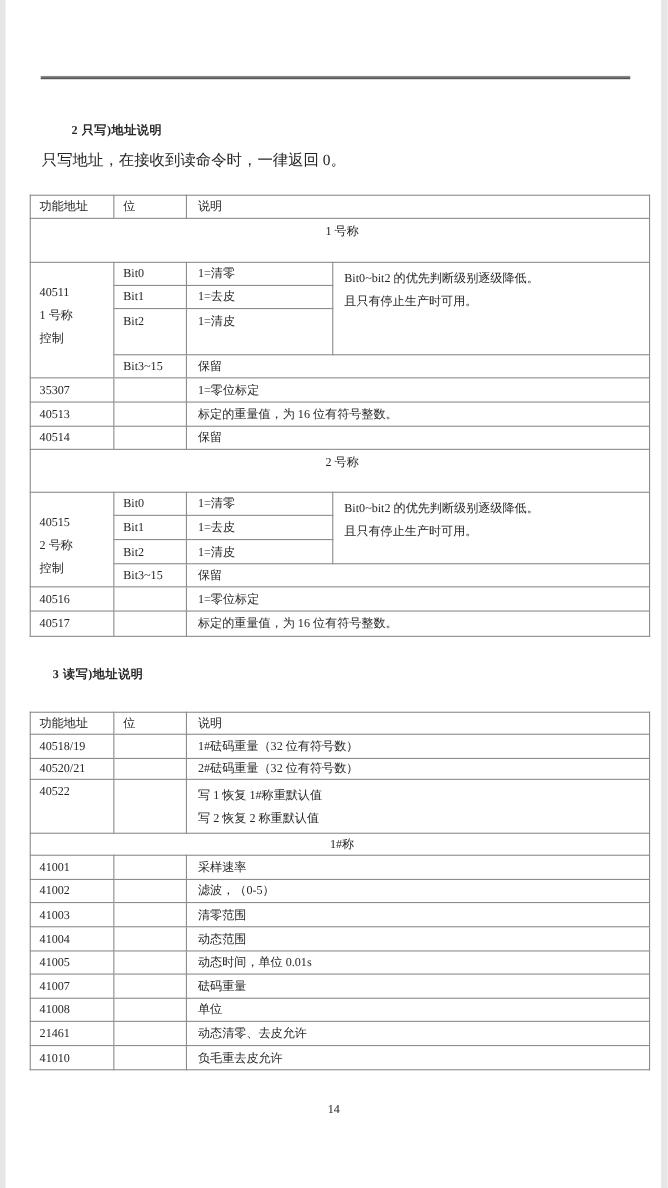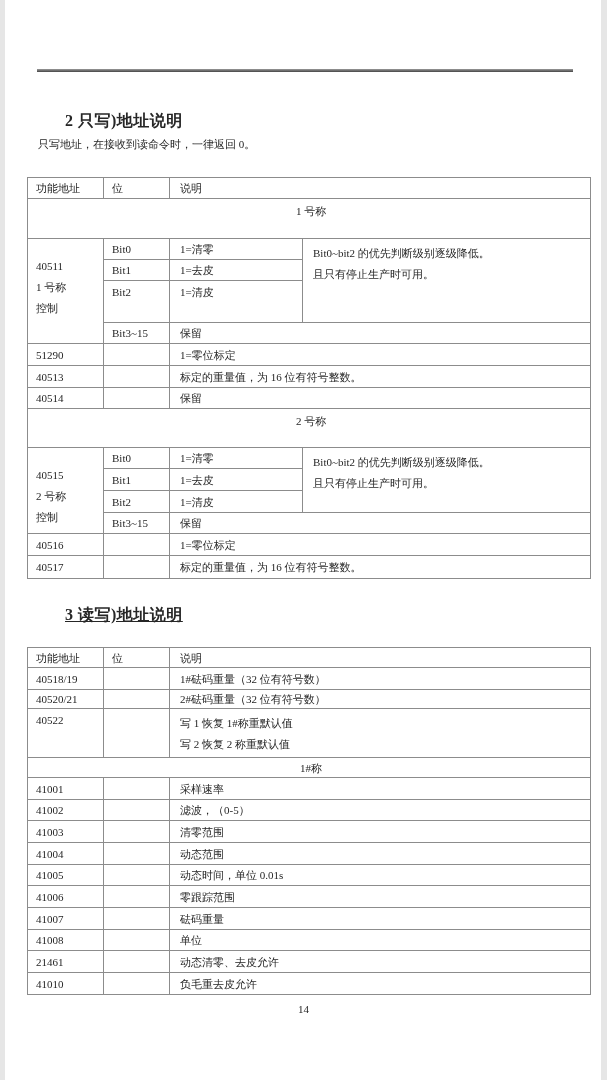--- a/index.html
+++ b/index.html
@@ -6,24 +6,24 @@
   html,body { width:607px; height:1080px; background:#e6e6e6; }
   body { font-family:"Liberation Serif","DejaVu Serif",serif; color:#262626; }
   .page { position:absolute; left:0; top:0; width:607px; height:1080px; background:#ffffff; overflow:hidden; }
   .edge { position:absolute; top:0; bottom:0; background:#e6e6e6; }
   .edge.left  { left:0;  width:5px; }
   .edge.right { right:0; width:6px; }
 
   .header-rule { position:absolute; left:37px; top:69px; width:536px; height:3px;
                  background:linear-gradient(#9a9a9a,#454545); }
 
-  .sec-heading { position:absolute; font-size:16px; font-weight:bold; letter-spacing:0.5px; }
+  .sec-heading { position:absolute; font-size:11px; font-weight:bold; letter-spacing:0.5px; }
   .h-writeonly { left:65px; top:111px; }
-  .h-readwrite { left:65px; top:605px;text-decoration:underline; }
-  .intro-para  { position:absolute; left:38px; top:137px; font-size:11px; }
+  .h-readwrite { left:48px; top:605px; }
+  .intro-para  { position:absolute; left:38px; top:137px; font-size:14px; }
 
   table { border-collapse:collapse; table-layout:fixed; position:absolute; left:27px; width:563px; }
   .t1 { top:177px; }
   .t2 { top:647px; }
   td { border:1px solid #8c8c8c; font-size:11px; line-height:14px;
        vertical-align:middle; padding:2px 4px 2px 8px; overflow:hidden; }
   td.desc { padding-left:10px; }
   td.sec  { text-align:center; vertical-align:top; padding-top:5px; }
   td.sec-left { text-align:center; vertical-align:middle; }
   td.addr-block { vertical-align:top; padding-top:17px; line-height:21px; }
@@ -84,21 +84,21 @@
     <tr style="height:42px">
       <td class="top">Bit2</td>
       <td class="desc top">1=清皮</td>
     </tr>
     <tr style="height:21px">
       <td>Bit3~15</td>
       <td colspan="2" class="desc">保留</td>
     </tr>
 
     <tr style="height:22px">
-      <td>51290</td>
+      <td>35307</td>
       <td></td>
       <td colspan="2" class="desc">1=零位标定</td>
     </tr>
     <tr style="height:22px">
       <td>40513</td>
       <td></td>
       <td colspan="2" class="desc">标定的重量值，为 16 位有符号整数。</td>
     </tr>
     <tr style="height:21px">
       <td>40514</td>
@@ -207,25 +207,20 @@
       <td>41004</td>
       <td></td>
       <td class="desc">动态范围</td>
     </tr>
     <tr style="height:21px">
       <td>41005</td>
       <td></td>
       <td class="desc">动态时间，单位 0.01s</td>
     </tr>
     <tr style="height:22px">
-      <td>41006</td>
-      <td></td>
-      <td class="desc">零跟踪范围</td>
-    </tr>
-    <tr style="height:22px">
       <td>41007</td>
       <td></td>
       <td class="desc">砝码重量</td>
     </tr>
     <tr style="height:21px">
       <td>41008</td>
       <td></td>
       <td class="desc">单位</td>
     </tr>
     <tr style="height:22px">

